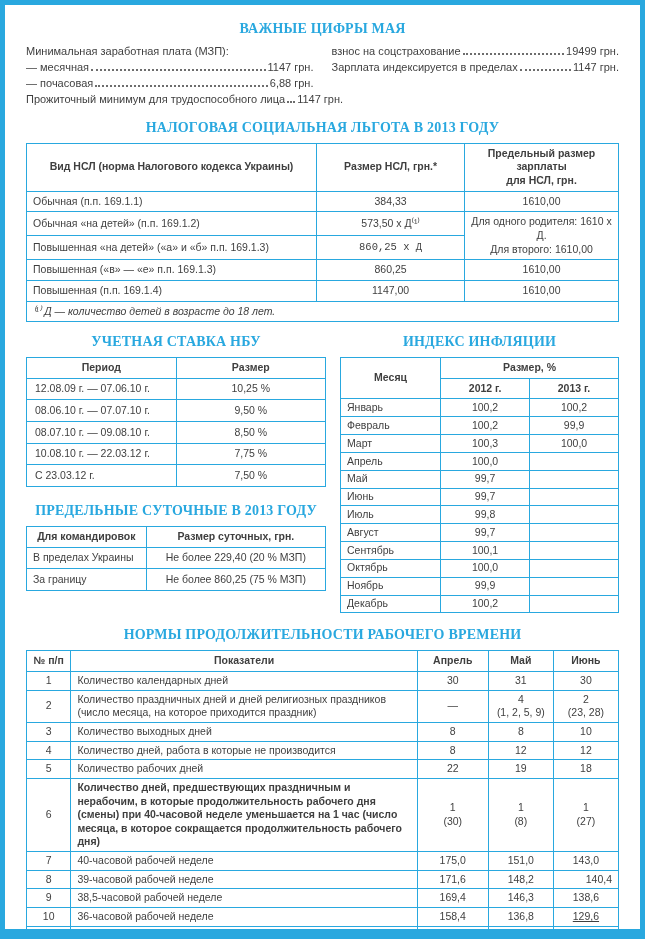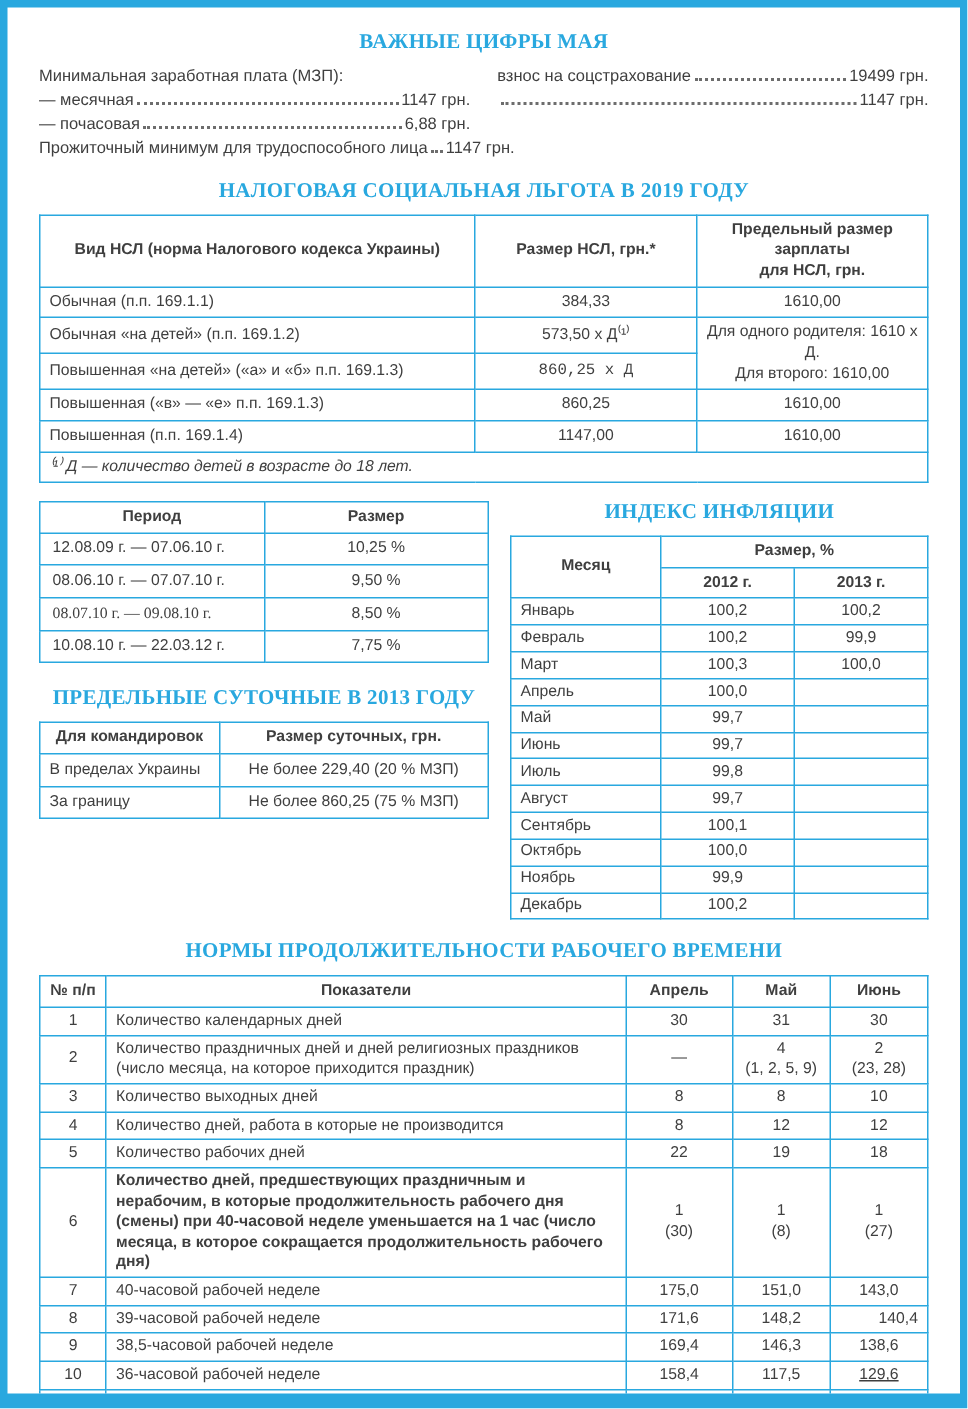--- a/index.html
+++ b/index.html
@@ -86,27 +86,28 @@
         <span class="val">1147 грн.</span>
       </div>
     </div>
     <div class="intro-col">
       <div class="leader-row">
         <span class="lbl">взнос на соцстрахование</span>
         <span class="dots"></span>
         <span class="val">19499 грн.</span>
       </div>
       <div class="leader-row">
+        <span class="lbl">Зарплата индексируется в пределах</span>
         <span class="dots"></span>
         <span class="val">1147 грн.</span>
       </div>
     </div>
   </div>
 
-  <h2>НАЛОГОВАЯ СОЦИАЛЬНАЯ ЛЬГОТА В 2019 ГОДУ</h2>
+  <h2>НАЛОГОВАЯ СОЦИАЛЬНАЯ ЛЬГОТА В 2013 ГОДУ</h2>
   <table id="nsl-table" class="section-gap">
       <colgroup>
         <col style="width: 49%;">
         <col style="width: 25%;">
         <col style="width: 26%;">
       </colgroup>
       <thead>
         <tr>
           <th>Вид НСЛ (норма Налогового кодекса Украины)</th>
           <th>Размер НСЛ, грн.*</th>
@@ -139,20 +140,21 @@
           <td style="text-align: center;">1610,00</td>
         </tr>
         <tr>
           <td colspan="3" class="cell-note">⁽¹⁾ Д — количество детей в возрасте до 18 лет.</td>
         </tr>
       </tbody>
     </table>
 
   <div class="mid">
     <div class="mid-left">
+      <h2>УЧЕТНАЯ СТАВКА НБУ</h2>
       <table id="nbu-table">
           <colgroup>
             <col style="width: 50%;">
             <col style="width: 50%;">
           </colgroup>
           <thead>
             <tr>
               <th>Период</th>
               <th>Размер</th>
             </tr>
@@ -160,26 +162,30 @@
           <tbody>
             <tr>
               <td style="text-align: left;">12.08.09 г. — 07.06.10 г.</td>
               <td style="text-align: center;">10,25 %</td>
             </tr>
             <tr>
               <td style="text-align: left;">08.06.10 г. — 07.07.10 г.</td>
               <td style="text-align: center;">9,50 %</td>
             </tr>
             <tr>
-              <td style="text-align: left; font-family: Liberation Serif, serif;">08.07.10 г. — 09.08.10 г.</td>
+              <td style="text-align: left;">08.07.10 г. — 09.08.10 г.</td>
               <td style="text-align: center;">8,50 %</td>
             </tr>
             <tr>
               <td style="text-align: left;">10.08.10 г. — 22.03.12 г.</td>
               <td style="text-align: center;">7,75 %</td>
+            </tr>
+            <tr>
+              <td style="text-align: left;">С 23.03.12 г.</td>
+              <td style="text-align: center;">7,50 %</td>
             </tr>
           </tbody>
         </table>
       <h2 class="mt">ПРЕДЕЛЬНЫЕ СУТОЧНЫЕ В 2013 ГОДУ</h2>
       <table id="daily-table">
           <colgroup>
             <col style="width: 40%;">
             <col style="width: 60%;">
           </colgroup>
           <thead>
@@ -363,21 +369,21 @@
           <td style="text-align: center;">9</td>
           <td style="text-align: left;">38,5-часовой рабочей неделе</td>
           <td style="text-align: center;">169,4</td>
           <td style="text-align: center;">146,3</td>
           <td style="text-align: center;">138,6</td>
         </tr>
         <tr>
           <td style="text-align: center;">10</td>
           <td style="text-align: left;">36-часовой рабочей неделе</td>
           <td style="text-align: center;">158,4</td>
-          <td style="text-align: center;">117,5</td>
+          <td style="text-align: center;">136,8</td>
           <td style="text-align: center; text-decoration: underline;">129,6</td>
         </tr>
         <tr>
           <td style="text-align: center;">11</td>
           <td style="text-align: left;">33-часовой рабочей неделе</td>
           <td style="text-align: center;">145,2</td>
           <td style="text-align: center;">125,4</td>
           <td style="text-align: center;">118,8</td>
         </tr>
       </tbody>

